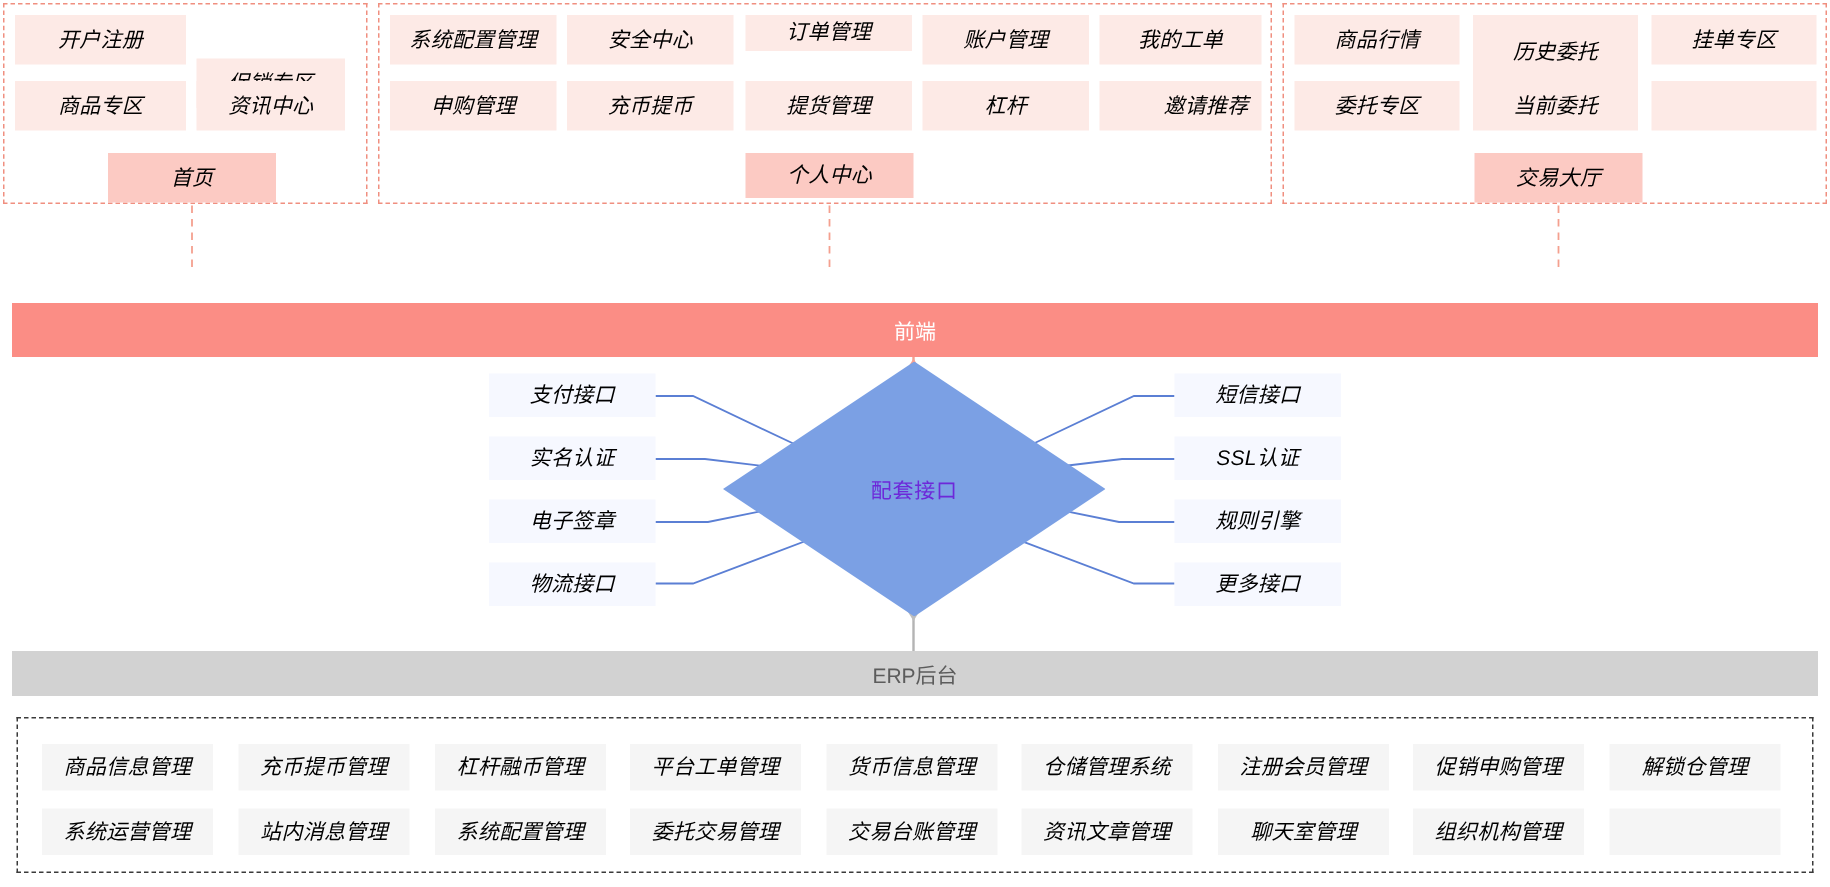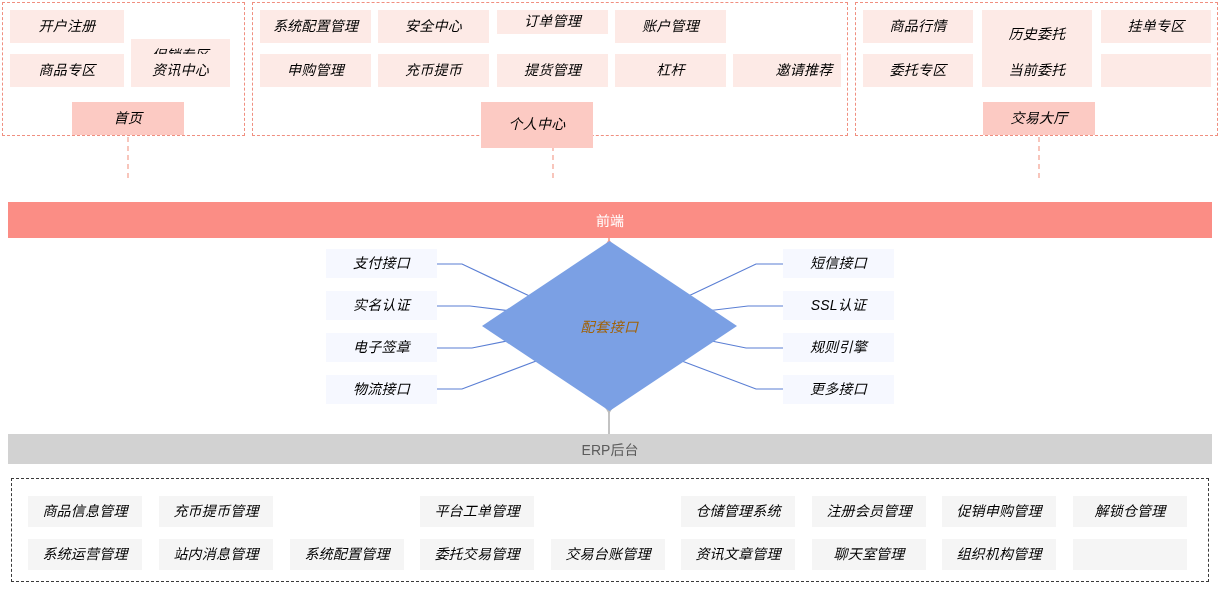--- a/index.html
+++ b/index.html
@@ -58,23 +58,22 @@
   
   .diamond-wrap{position:absolute;}
   .diamond-shape{
     position:absolute;left:0;top:0;width:100%;height:100%;
     background:#7ba0e4;
     clip-path:polygon(50% 0,100% 50%,50% 100%,0 50%);
   }
   .diamond-label{
     position:absolute;left:0;top:0;width:100%;height:100%;
     display:flex;align-items:center;justify-content:center;
-    color:#a16207;font-size:14px;letter-spacing:.5px;
+    color:#6d28d9;font-size:14px;letter-spacing:.5px;
     pointer-events:none;
-    font-style:italic;
   }
 
   
   .wires{position:absolute;left:0;top:0;width:1220px;height:591px;pointer-events:none;}
 </style>
 </head>
 <body>
 
 <div class="stage">
 
@@ -118,28 +117,29 @@
   <div class="cell pink" style="left:10px;top:54px;width:114px;height:33px;">商品专区</div>
   <div class="cell pink" style="left:131px;top:54px;width:99px;height:33px;">资讯中心</div>
   <div class="cell pink-strong" style="left:72px;top:102px;width:112px;height:33px;">首页</div>
 
   <div class="group" style="left:252px;top:2px;width:596px;height:134px;"></div>
 
   <div class="cell pink" style="left:260px;top:10px;width:111px;height:33px;">系统配置管理</div>
   <div class="cell pink" style="left:378px;top:10px;width:111px;height:33px;">安全中心</div>
   <div class="cell pink" style="left:497px;top:10px;width:111px;height:24px;">订单管理</div>
   <div class="cell pink" style="left:615px;top:10px;width:111px;height:33px;">账户管理</div>
+  <div class="cell pink" style="left:733px;top:10px;width:108px;height:33px;">我的工单</div>
 
   <div class="cell pink" style="left:260px;top:54px;width:111px;height:33px;">申购管理</div>
   <div class="cell pink" style="left:378px;top:54px;width:111px;height:33px;">充币提币</div>
   <div class="cell pink" style="left:615px;top:54px;width:111px;height:33px;">杠杆</div>
   <div class="cell pink" style="left:497px;top:54px;width:111px;height:33px;">提货管理</div>
   <div class="cell pink" style="left:733px;top:54px;width:108px;height:33px;padding-left:34px;">邀请推荐</div>
 
-  <div class="cell pink-strong" style="left:481px;top:102px;width:112px;height:46px;">个人中心</div>
+  <div class="cell pink-strong" style="left:497px;top:102px;width:112px;height:30px;">个人中心</div>
 
   <div class="group" style="left:855px;top:2px;width:363px;height:134px;"></div>
 
   <div class="cell pink" style="left:863px;top:10px;width:110px;height:33px;">商品行情</div>
   <div class="cell pink" style="left:982px;top:10px;width:110px;height:50px;">历史委托</div>
   <div class="cell pink" style="left:1101px;top:10px;width:110px;height:33px;">挂单专区</div>
 
   <div class="cell pink" style="left:863px;top:54px;width:110px;height:33px;">委托专区</div>
   <div class="cell pink" style="left:982px;top:54px;width:110px;height:33px;">当前委托</div>
   <div class="cell pink" style="left:1101px;top:54px;width:110px;height:33px;background:#fdeae6;"></div>
@@ -162,21 +162,23 @@
     <div class="diamond-shape"></div>
     <div class="diamond-label">配套接口</div>
   </div>
 
   <div class="bar erp" style="left:8px;top:434px;width:1204px;height:30px;">ERP后台</div>
 
   <div class="group-bottom" style="left:11px;top:478px;width:1198px;height:104px;"></div>
 
   <div class="cell grayish" style="left:28px;top:496px;width:114px;height:31px;">商品信息管理</div>
   <div class="cell grayish" style="left:159px;top:496px;width:114px;height:31px;">充币提币管理</div>
+  <div class="cell grayish" style="left:290px;top:496px;width:114px;height:31px;">杠杆融币管理</div>
   <div class="cell grayish" style="left:420px;top:496px;width:114px;height:31px;">平台工单管理</div>
+  <div class="cell grayish" style="left:551px;top:496px;width:114px;height:31px;">货币信息管理</div>
   <div class="cell grayish" style="left:681px;top:496px;width:114px;height:31px;">仓储管理系统</div>
   <div class="cell grayish" style="left:812px;top:496px;width:114px;height:31px;text-align:right;">注册会员管理</div>
   <div class="cell grayish" style="left:942px;top:496px;width:114px;height:31px;">促销申购管理</div>
   <div class="cell grayish" style="left:1073px;top:496px;width:114px;height:31px;">解锁仓管理</div>
 
   <div class="cell grayish" style="left:28px;top:539px;width:114px;height:31px;">系统运营管理</div>
   <div class="cell grayish" style="left:159px;top:539px;width:114px;height:31px;">站内消息管理</div>
   <div class="cell grayish" style="left:290px;top:539px;width:114px;height:31px;">系统配置管理</div>
   <div class="cell grayish" style="left:420px;top:539px;width:114px;height:31px;">委托交易管理</div>
   <div class="cell grayish" style="left:551px;top:539px;width:114px;height:31px;">交易台账管理</div>

